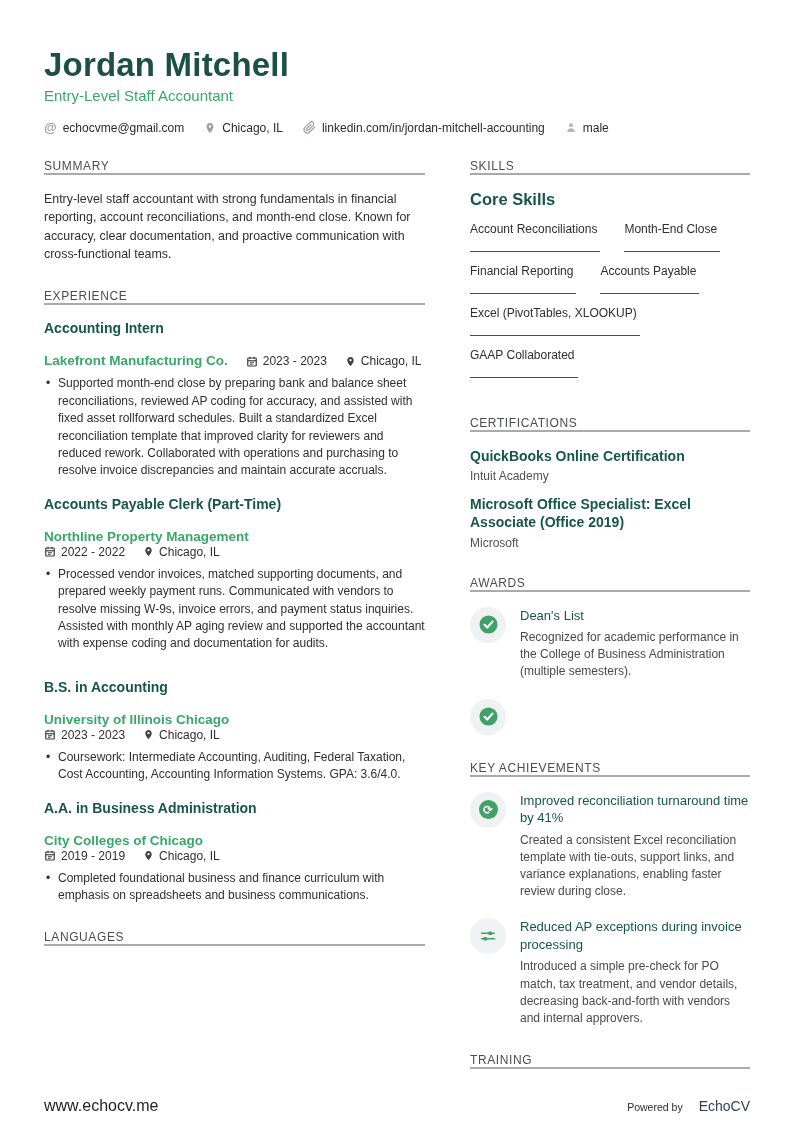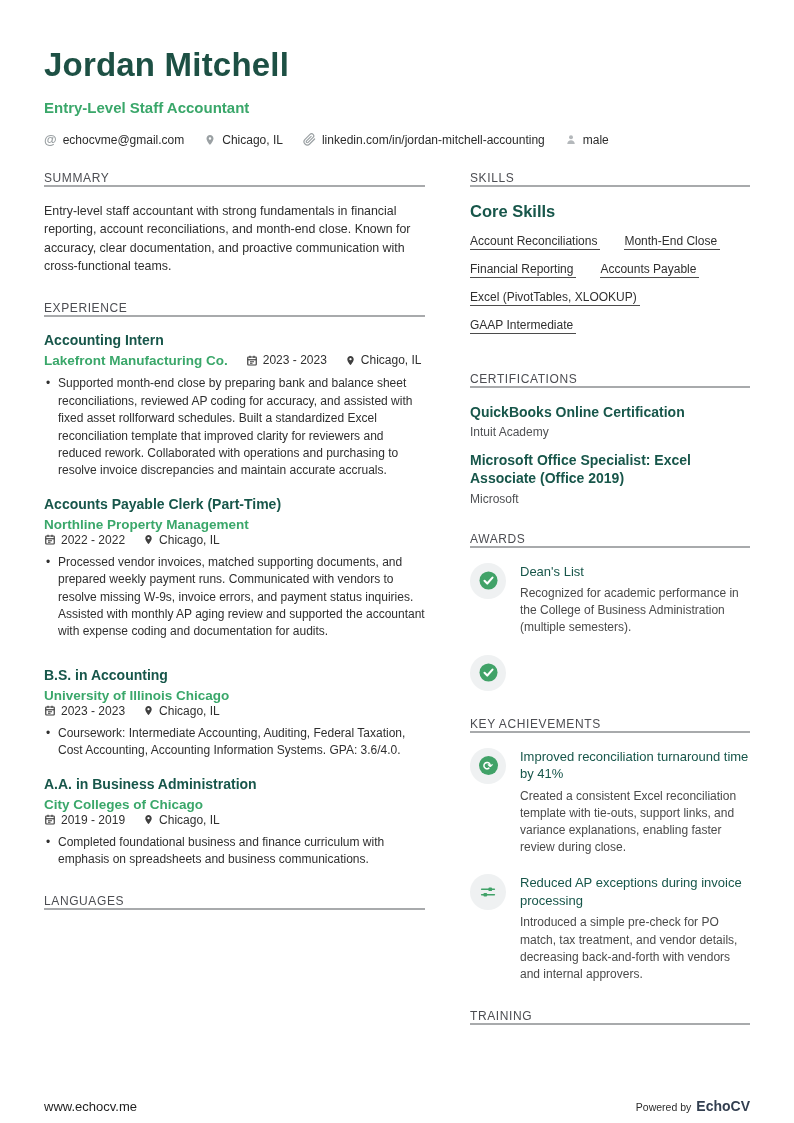--- a/index.html
+++ b/index.html
@@ -10,52 +10,52 @@
   }
   *{box-sizing:border-box;margin:0;padding:0}
   html,body{background:#fff}
   body{
     width:794px;height:1123px;position:relative;overflow:hidden;
     font-family:"Liberation Sans","DejaVu Sans",sans-serif;color:var(--body-text);
   }
   .page{padding:46px 44px 0 44px;height:100%;position:relative}
   
   .name{font-size:33px;font-weight:700;color:var(--name-teal);letter-spacing:.2px}
-  .subtitle{font-size:15px;font-weight:700;color:var(--accent-green);margin-top:15px}
+  .subtitle{font-size:15px;font-weight:400;color:var(--accent-green);margin-top:3px}
   .contact-row{display:flex;align-items:center;margin-top:16px;font-size:12px;color:#2b2b2b}
   .contact{display:inline-flex;align-items:center;gap:6px;margin-right:20px}
   .contact svg,.contact .at{flex:0 0 auto}
   .at{font-size:13px;color:var(--icon-gray);font-weight:700}
   
   .columns{display:flex;gap:45px;margin-top:24px}
   .col-left{width:381px;flex:0 0 381px}
   .col-right{width:280px;flex:0 0 280px}
   .section{margin-bottom:26px}
   .sec-head{
     font-size:12px;font-weight:400;color:var(--heading-gray);letter-spacing:.6px;
     border-bottom:2px solid var(--rule-gray);
   }
   .sec-body{margin-top:15px}
   .summary-text{font-size:12.4px;line-height:1.48;color:var(--body-text)}
   
   .job{margin-bottom:16px}
   .job-title{font-size:14px;font-weight:700;color:var(--dark-teal)}
   .company{font-size:13.5px;font-weight:700;color:var(--accent-green)}
-  .job-line{display:flex;align-items:flex-start;flex-wrap:wrap;margin-top:5px;gap:12px 18px}
+  .job-line{display:flex;align-items:flex-end;flex-wrap:wrap;margin-top:17px;gap:12px 18px}
   .meta{display:inline-flex;align-items:center;gap:5px;font-size:12px;color:#2f2f2f}
   .meta-row{display:flex;align-items:center;gap:18px;margin-top:1px}
   .bullets{margin-top:7px}
   .bullets li{list-style:none;position:relative;padding-left:14px;font-size:12px;line-height:1.45;color:var(--body-text)}
   .bullets li::before{content:"•";position:absolute;left:2px;top:0;color:#2f2f2f}
   
   .group-title{font-size:16.5px;font-weight:700;color:var(--dark-teal);margin-bottom:13px}
   .skill-list{display:flex;flex-wrap:wrap}
   .skill{
     font-size:12px;color:var(--body-text);border-bottom:1.5px solid #4b4b4b;
-    padding:0 3px 1px 0;margin:0 24px 12px 0;
+    padding:0 3px 15px 0;margin:0 24px 12px 0;
   }
   
   .cert{margin-bottom:12px}
   .cert-title{font-size:14px;font-weight:700;color:var(--dark-teal);line-height:1.3}
   .cert-issuer{font-size:12px;color:#4f5154;margin-top:4px}
   
   .icon-item{display:flex;margin-bottom:18px}
   .icon-circle{
     width:36px;height:36px;border-radius:50%;background:var(--circle-bg);
     display:flex;align-items:center;justify-content:center;flex:0 0 36px;margin-right:14px;
@@ -64,23 +64,23 @@
     width:19px;height:19px;border-radius:50%;background:var(--icon-green);
     display:flex;align-items:center;justify-content:center;color:#fff;font-size:12px;font-weight:700;line-height:1;
   }
   .icon-item-title{font-size:13px;font-weight:400;color:var(--dark-teal);line-height:1.35;margin-bottom:5px}
   .icon-item-desc{font-size:12px;line-height:1.43;color:var(--muted-text)}
   
   .footer{
     position:absolute;left:44px;right:44px;bottom:8px;
     display:flex;justify-content:space-between;align-items:baseline;
   }
-  .site{font-size:13px;color:#1f1f1f}
+  .site{font-size:16px;color:#1f1f1f}
   .powered{font-size:10.5px;color:#2c2c2c}
-  .brand{font-size:14px;font-weight:700;color:var(--footer-brand);margin-left:5px}
+  .brand{font-size:14px;font-weight:400;color:var(--footer-brand);margin-left:16px}
   svg{display:block}
 </style>
 </head>
 <body>
 
 <div class="page">
 
   <div>
     <h1 class="name">Jordan Mitchell</h1>
     <div class="subtitle">Entry-Level Staff Accountant</div>
@@ -282,21 +282,21 @@
       <div class="section">
         <h2 class="sec-head">SKILLS</h2>
         <div class="sec-body">
           <div class="group-title">Core Skills</div>
           <div class="skill-list">
             <span class="skill">Account Reconciliations</span>
             <span class="skill">Month-End Close</span>
             <span class="skill">Financial Reporting</span>
             <span class="skill">Accounts Payable</span>
             <span class="skill">Excel (PivotTables, XLOOKUP)</span>
-            <span class="skill">GAAP Intermediate</span>
+            <span class="skill">GAAP Collaborated</span>
           </div>
         </div>
       </div>
 
       <div class="section">
         <h2 class="sec-head">CERTIFICATIONS</h2>
         <div class="sec-body">
           <div class="cert">
             <div class="cert-title">QuickBooks Online Certification</div>
             <div class="cert-issuer">Intuit Academy</div>

